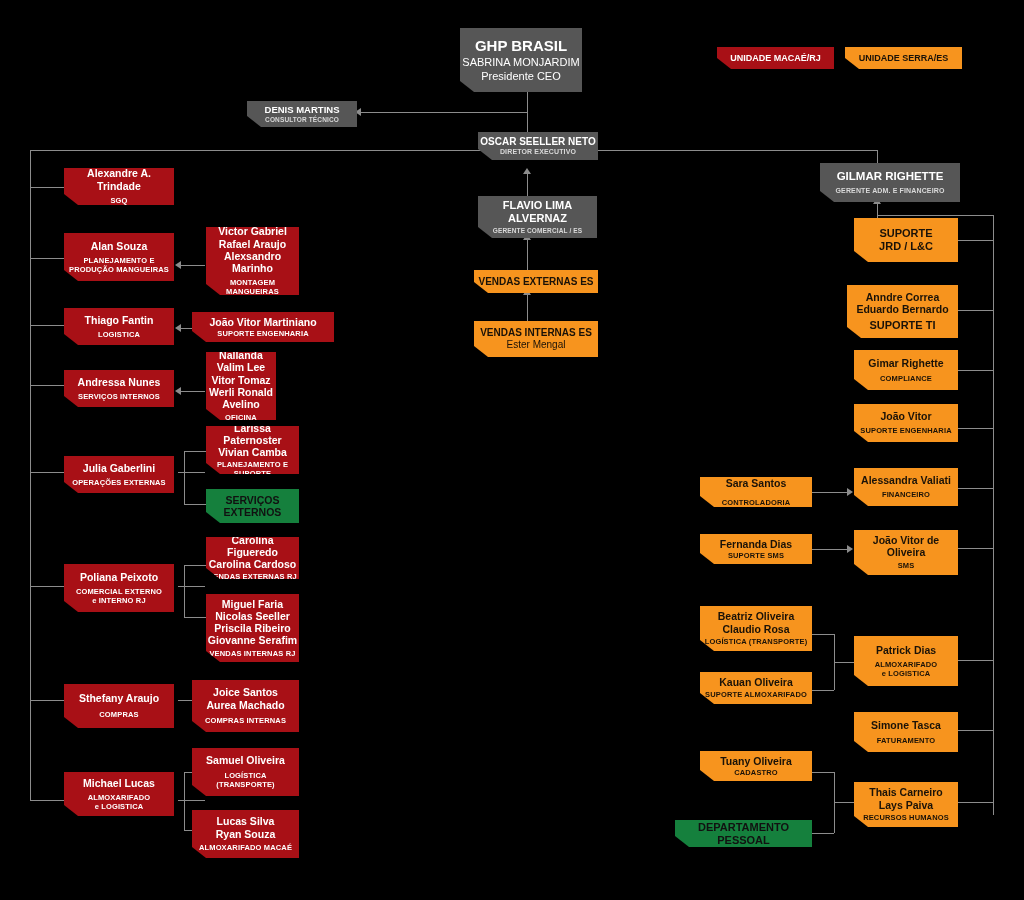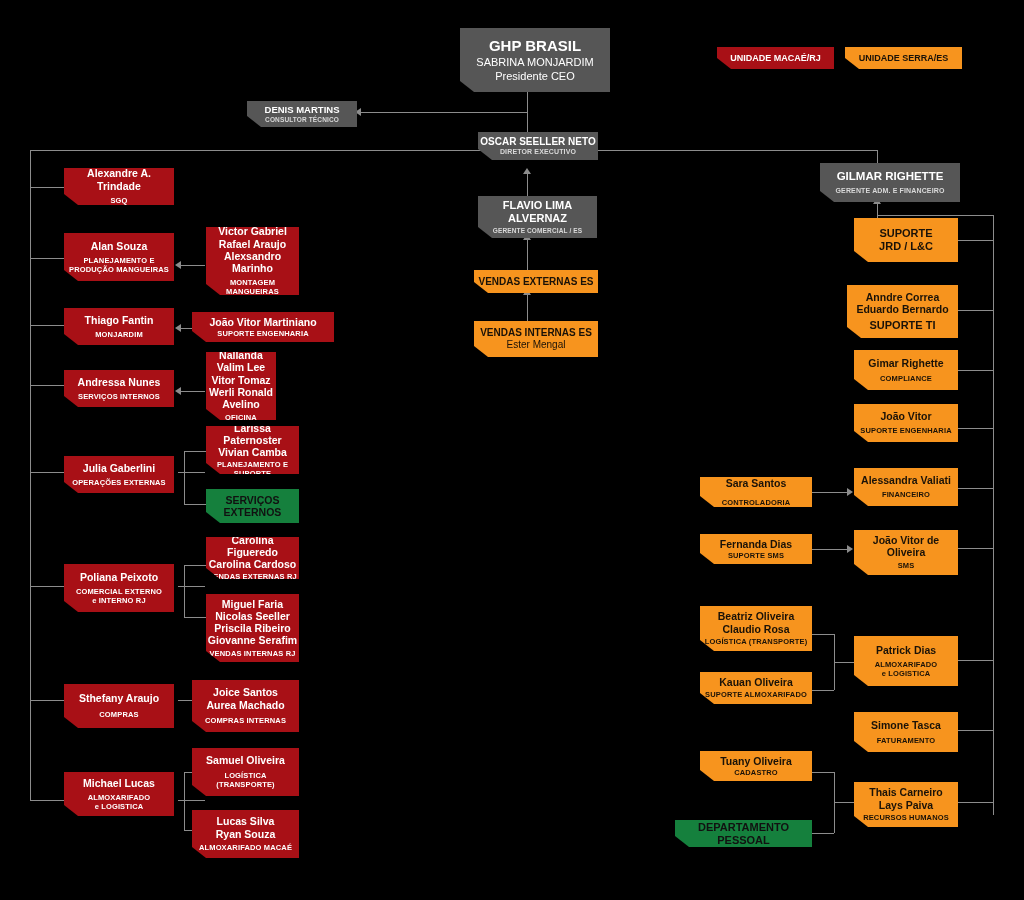--- a/index.html
+++ b/index.html
@@ -117,21 +117,21 @@
   <div class="ln lnh" style="left:812px;top:634px;width:22px;"></div>
   <div class="ln lnh" style="left:812px;top:690px;width:22px;"></div>
   <div class="ln lnv" style="left:834px;top:634px;height:56px;"></div>
   <div class="ln lnh" style="left:834px;top:662px;width:20px;"></div>
 
   <div class="ln lnh" style="left:812px;top:772px;width:22px;"></div>
   <div class="ln lnh" style="left:806px;top:833px;width:28px;"></div>
   <div class="ln lnv" style="left:834px;top:772px;height:61px;"></div>
   <div class="ln lnh" style="left:834px;top:802px;width:20px;"></div>
 
-  <div class="node grey" style="left:460px;top:28px;width:150px;height:64px;">
+  <div class="node grey" style="left:460px;top:28px;width:122px;height:64px;">
     <div class="nm" style="font-size:15px;">GHP BRASIL</div>
     <div style="font-size:11px;margin-top:2px;">SABRINA MONJARDIM</div>
     <div style="font-size:11px;margin-top:1px;">Presidente CEO</div>
   </div>
 
   <div class="node red" style="left:717px;top:47px;width:117px;height:22px;">
     <div class="nm" style="font-size:9px;">UNIDADE MACAÉ/RJ</div>
   </div>
   <div class="node orange" style="left:845px;top:47px;width:117px;height:22px;">
     <div class="nm" style="font-size:9px;">UNIDADE SERRA/ES</div>
@@ -173,21 +173,21 @@
   </div>
 
   <div class="node red tiny" style="left:64px;top:233px;width:110px;height:48px;">
     <div class="nm">Alan Souza</div>
     <div class="rl" style="margin-top:5px;">PLANEJAMENTO E</div>
     <div class="rl">PRODUÇÃO MANGUEIRAS</div>
   </div>
 
   <div class="node red tiny" style="left:64px;top:308px;width:110px;height:37px;">
     <div class="nm">Thiago Fantin</div>
-    <div class="rl" style="margin-top:5px;">MONJARDIM</div>
+    <div class="rl" style="margin-top:5px;">LOGISTICA</div>
   </div>
 
   <div class="node red tiny" style="left:64px;top:370px;width:110px;height:37px;">
     <div class="nm">Andressa Nunes</div>
     <div class="rl" style="margin-top:5px;">SERVIÇOS INTERNOS</div>
   </div>
 
   <div class="node red tiny" style="left:64px;top:456px;width:110px;height:37px;">
     <div class="nm">Julia Gaberlini</div>
     <div class="rl" style="margin-top:5px;">OPERAÇÕES EXTERNAS</div>

